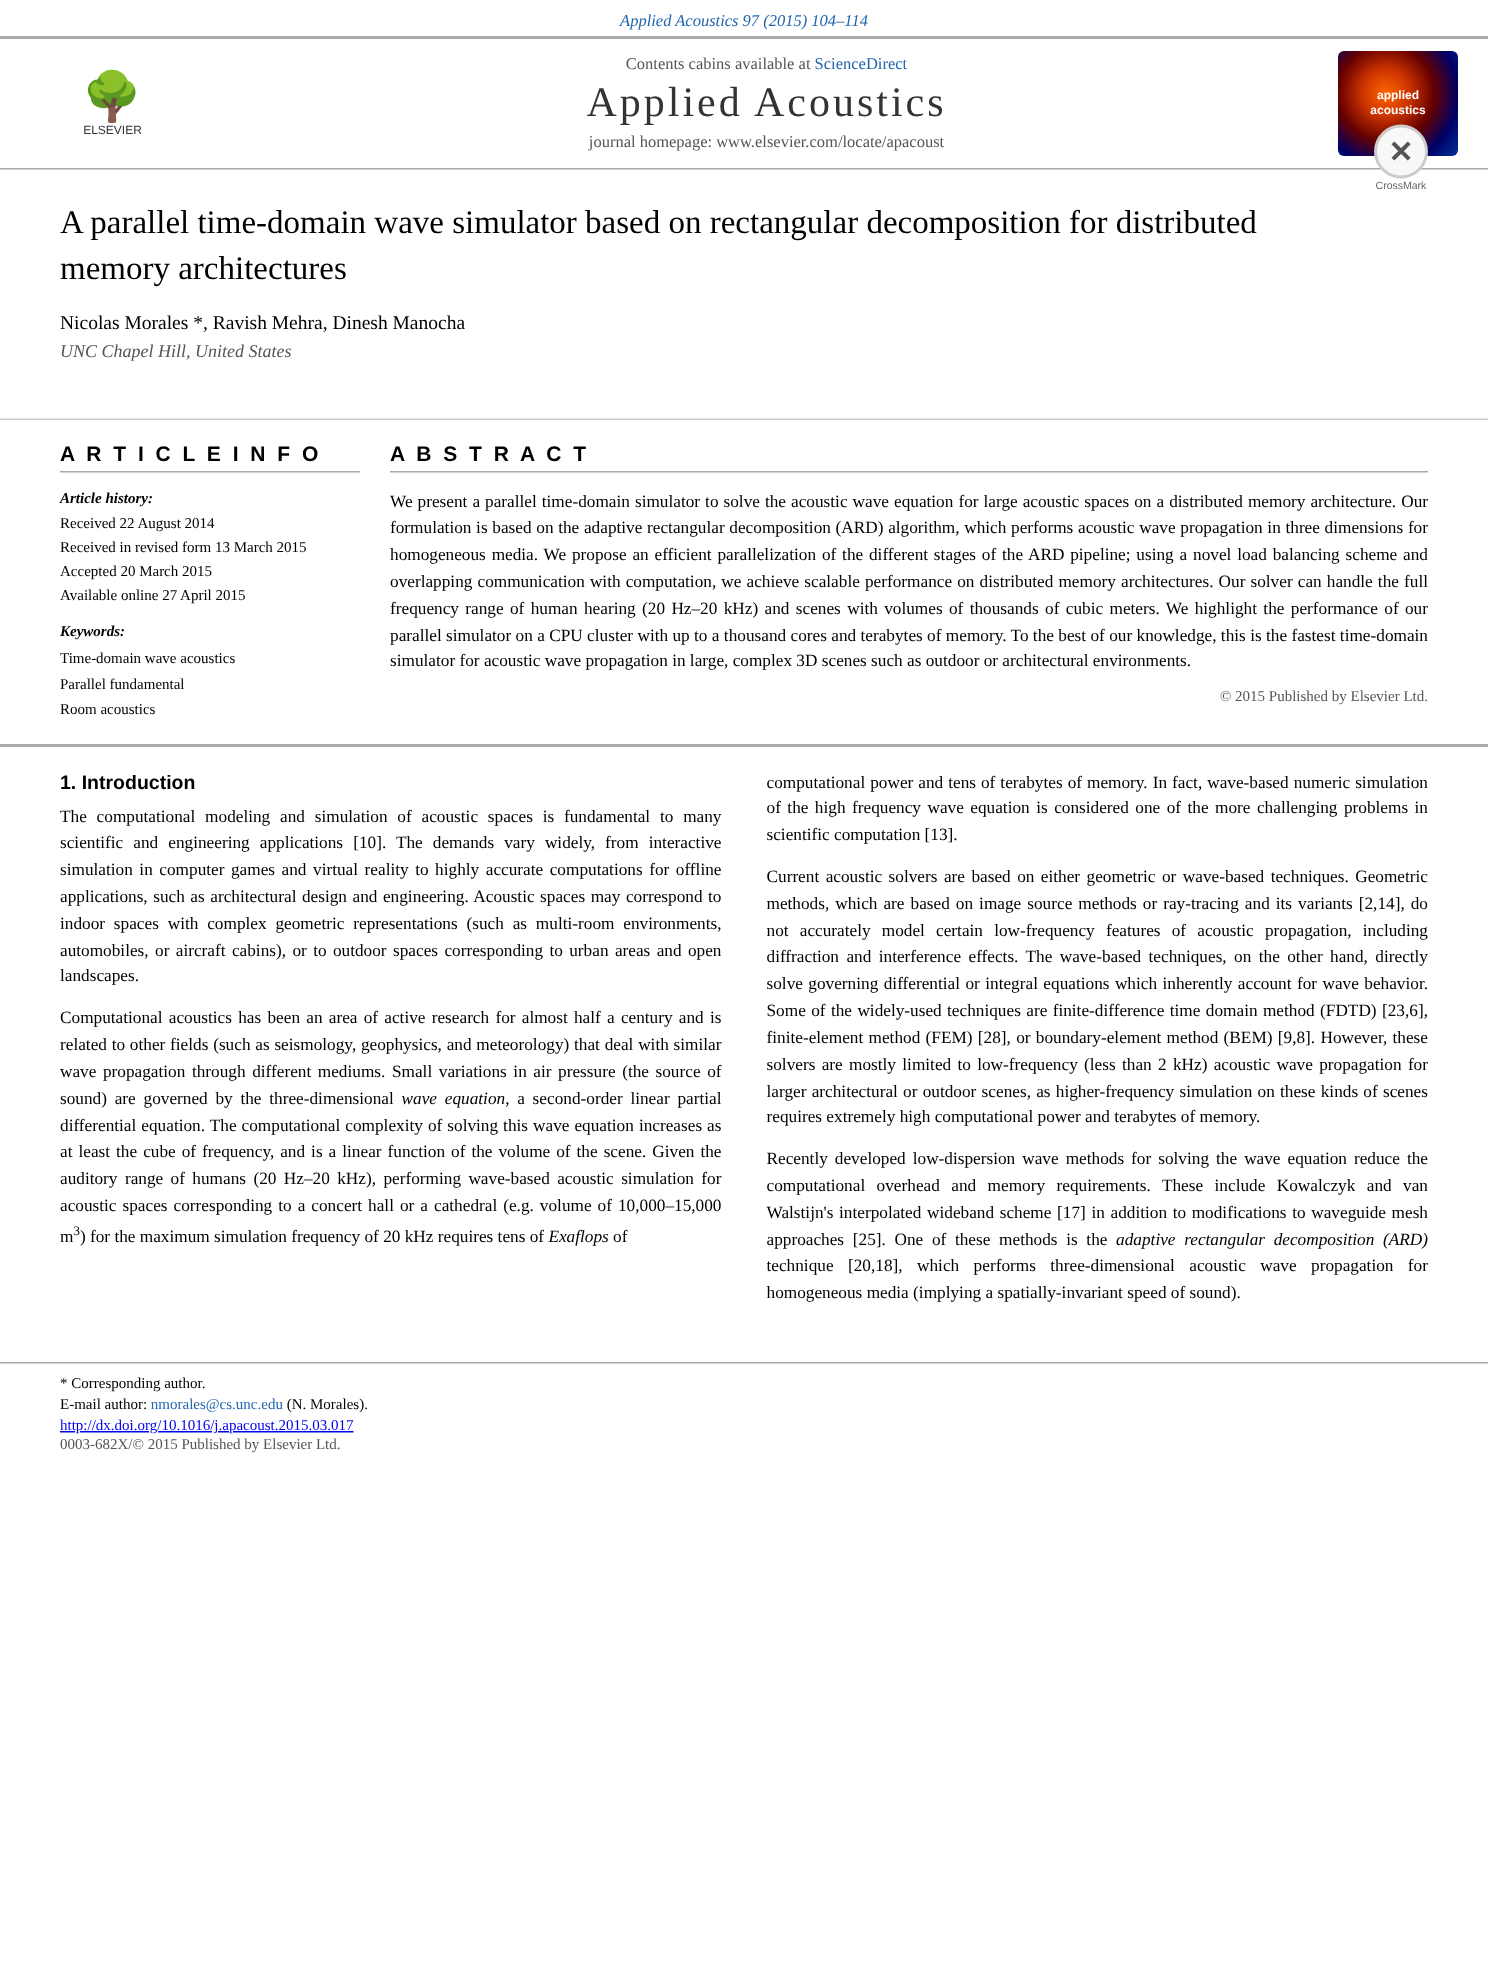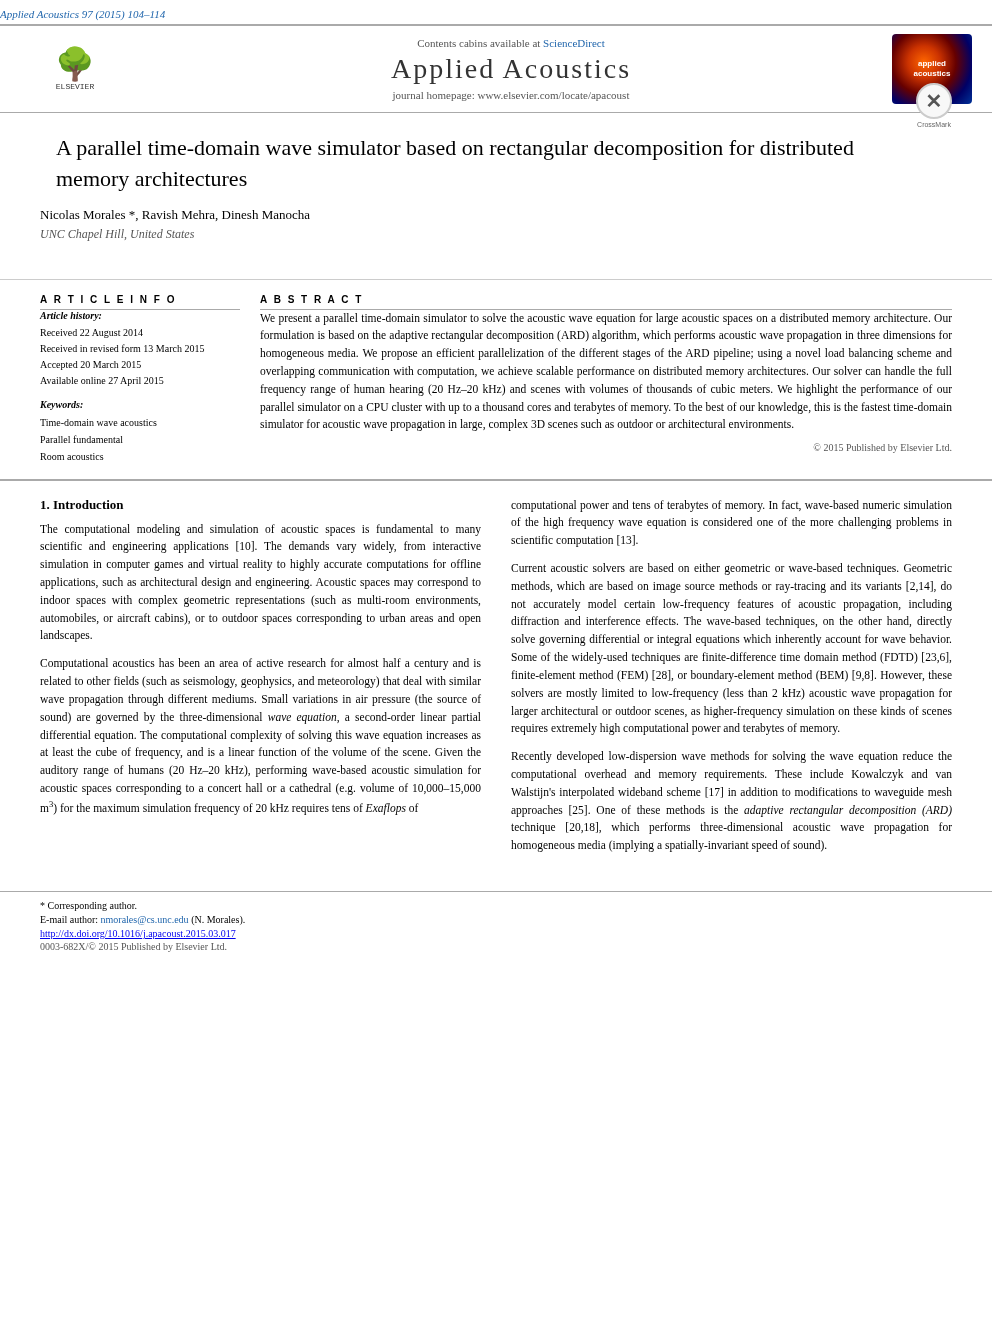--- a/index.html
+++ b/index.html
@@ -13,20 +13,21 @@
     }
 
     .page-container {
       width: 992px;
       background: #fff;
       padding: 0;
     }
 
     
     .top-ref {
+      text-align: center;
       padding: 8px 0 4px 0;
       font-size: 11px;
       color: #2166ac;
       font-style: italic;
     }
 
     
     .journal-header {
       border-top: 2px solid #aaa;
       border-bottom: 1px solid #aaa;
@@ -106,21 +107,20 @@
     }
 
     .article-title {
       font-size: 22px;
       font-weight: normal;
       font-family: 'Palatino Linotype', Palatino, serif;
       color: #000;
       line-height: 1.4;
       margin-bottom: 12px;
       padding-right: 60px;
-      margin-left: 16px;
     }
 
     .crossmark {
       float: right;
       margin-top: -50px;
       display: flex;
       flex-direction: column;
       align-items: center;
     }
 
@@ -172,27 +172,27 @@
     .left-col {
       width: 200px;
       flex-shrink: 0;
     }
 
     .right-col {
       flex: 1;
     }
 
     .section-heading {
-      font-size: 10px;
+      font-size: 14px;
       font-weight: bold;
       letter-spacing: 2px;
       text-transform: uppercase;
       border-bottom: 1px solid #aaa;
       padding-bottom: 4px;
-      margin-bottom: 0;
+      margin-bottom: 12px;
       font-family: Arial, sans-serif;
     }
 
     .article-info-label {
       font-size: 10px;
       font-style: italic;
       color: #000;
       font-weight: bold;
       margin-bottom: 4px;
     }
@@ -244,21 +244,21 @@
 
     .body-right {
       flex: 1;
       font-family: Liberation Serif, serif;
     }
 
     .section-title {
       font-size: 13px;
       font-weight: bold;
       margin-bottom: 8px;
-      font-family: Liberation Serif, serif;
+      font-family: Liberation Sans, sans-serif;
       color: #000;
     }
 
     .body-text {
       font-size: 11.5px;
       line-height: 1.55;
       text-align: justify;
       color: #000;
       margin-bottom: 10px;
     }
@@ -304,21 +304,21 @@
 <div class="page-container">
 
   <div class="top-ref">
     <span>Applied Acoustics 97 (2015) 104–114</span>
   </div>
 
   <div class="journal-header">
 
     <div class="elsevier-logo">
       <div class="tree-icon">🌳</div>
-      <div style="font-size:8px; color:#333; font-family:Liberation Mono, monospace; text-align:right; margin-top:2px;">ELSEVIER</div>
+      <div style="font-size:8px; color:#333; font-family:Liberation Sans, sans-serif; text-align:right; margin-top:2px;">ELSEVIER</div>
     </div>
 
     <div class="journal-center">
       <div class="contents-line">
         <span>Contents cabins available at</span>
         <a href="#"><span>ScienceDirect</span></a>
       </div>
       <div class="journal-title">
         <span>Applied  Acoustics</span>
       </div>

